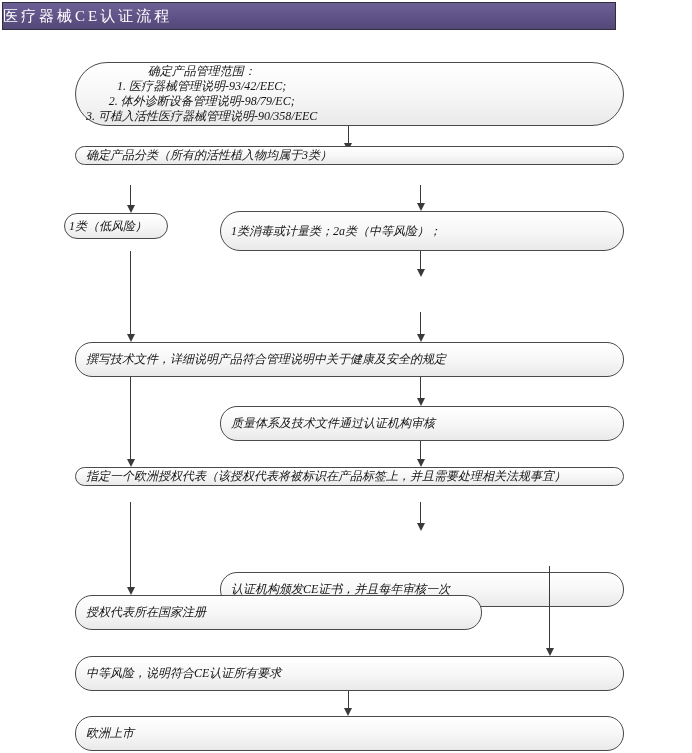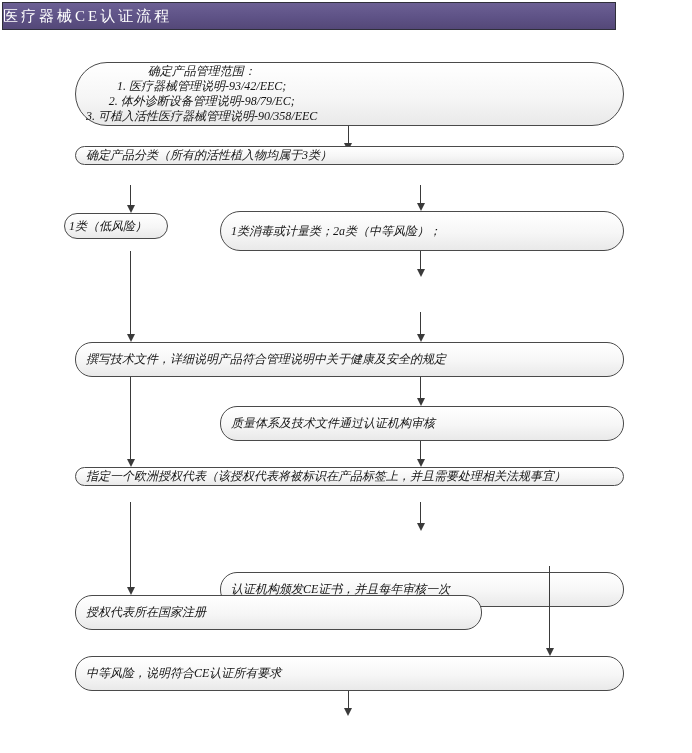--- a/index.html
+++ b/index.html
@@ -117,14 +117,17 @@
     <span>授权代表所在国家注册</span>
   </div>
 
   <div class="node" style="left:75px;top:656px;width:549px;height:35px;border-radius:17px;">
     <span>中等风险，说明符合CE认证所有要求</span>
   </div>
 
   <div class="vline" style="left:348px;top:691px;height:18px;"></div>
   <div class="arrow" style="left:344px;top:708px;"></div>
 
+  <div class="node" style="left:75px;top:716px;width:549px;height:35px;border-radius:17px;">
+    <span>欧洲上市</span>
+  </div>
 
 </div>
 
 </body></html>

